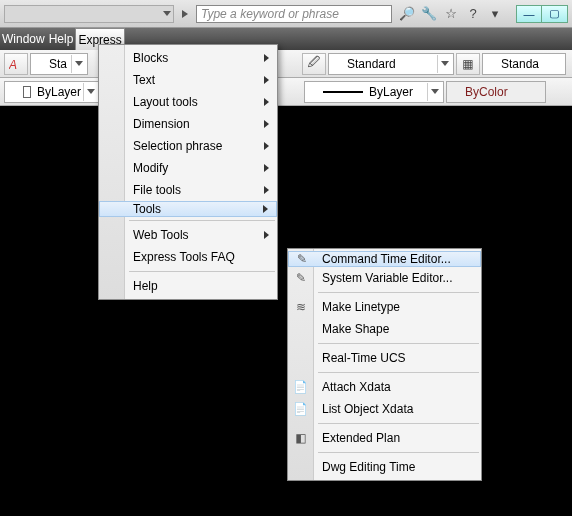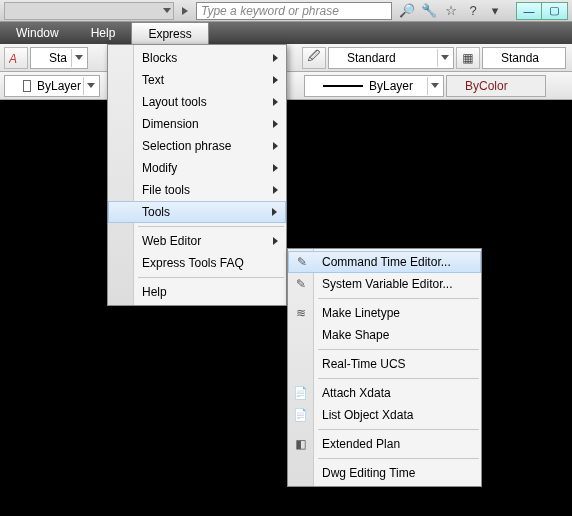--- a/index.html
+++ b/index.html
@@ -1,51 +1,51 @@
 <!DOCTYPE html>
 <html><head>
 <meta charset="utf-8">
 <style>
 * { box-sizing: border-box; margin: 0; padding: 0; font-family: "Segoe UI", Tahoma, sans-serif; font-size: 12px; }
 body { width: 572px; height: 516px; background: #000; overflow: hidden; position: relative; }
 
-.topbar { height: 22px; background: linear-gradient(#e8e8e8,#cfcfcf); border-bottom: 1px solid #999; display: flex; align-items: center; padding: 0 4px; }
+.topbar { height: 28px; background: linear-gradient(#e8e8e8,#cfcfcf); border-bottom: 1px solid #999; display: flex; align-items: center; padding: 0 4px; }
 .topbar .spacer { flex: 0 0 170px; height:18px; border:1px solid #aaa; background:#d8d8d8; margin-right:4px; display:flex; align-items:center; justify-content:flex-end; padding:0 2px;}
 .topbar .spacer .tri { width:0;height:0;border-left:4px solid transparent;border-right:4px solid transparent;border-top:5px solid #555;}
 .searchbox { flex: 1; height: 18px; background: #fff; border: 1px solid #888; display: flex; align-items: center; padding: 0 4px; color: #888; font-style: italic; }
 .search-play { width:0;height:0;border-top:4px solid transparent;border-bottom:4px solid transparent;border-left:6px solid #555;margin-right:4px;}
 .topicons { display: flex; gap: 4px; padding: 0 6px; align-items:center;}
 .topicons .ico { width: 18px; height: 18px; display:flex; align-items:center; justify-content:center; color:#444; font-size:13px; }
 .winbtns { display:flex; margin-left:6px;}
 .winbtn { width: 26px; height: 18px; border:1px solid #6a8; background:linear-gradient(#dff,#aee); display:flex;align-items:center;justify-content:center;font-size:11px;color:#036;}
 .winbtn + .winbtn { border-left:none; }
 
 .menubar { height: 22px; background: linear-gradient(#6f6f6f,#3f3f3f); display: flex; align-items: stretch; color:#fff; }
-.menubar .mitem { padding: 0 16px; display:flex; align-items:center; cursor:default; }
+.menubar .mitem { padding: 0 2px; display:flex; align-items:center; cursor:default; }
 .menubar .mitem.active { background: linear-gradient(#fefefe,#dcdcdc); color:#000; border:1px solid #888; border-bottom:none; }
 
 .toolrow { height: 28px; background: linear-gradient(#f6f6f6,#e2e2e2); border-bottom:1px solid #aaa; display:flex; align-items:center; padding:0 4px; gap:2px; overflow:hidden;}
 .tbtn { width:24px; height:22px; border:1px solid #b8b8b8; background:linear-gradient(#fcfcfc,#e6e6e6); display:flex;align-items:center;justify-content:center; font-size:12px; color:#444;}
 .sel { height:22px; border:1px solid #aaa; background:#fff; display:flex; align-items:center; padding:0 18px; gap:6px; position:relative;}
 .sel .dd { position:absolute; right:2px; width:14px; height:18px; border-left:1px solid #ccc; display:flex;align-items:center;justify-content:center;}
 .sel .dd::after { content:""; width:0;height:0;border-left:4px solid transparent;border-right:4px solid transparent;border-top:5px solid #555;}
 .swatch { width:12px;height:12px;border:1px solid #666;background:#fff;}
 .lline { width:40px; height:0; border-top:2px solid #000;}
 
 .canvas { background:#000; width:100%; height:calc(100% - 22px - 22px - 28px - 28px); }
 
 .dropdown { position:absolute; background:#f4f4f4; border:1px solid #8c8c8c; box-shadow:2px 2px 6px rgba(0,0,0,0.4); }
 .dropdown .iconstrip { position:absolute; left:0; top:0; bottom:0; width:26px; background:linear-gradient(#eee,#ddd); border-right:1px solid #ccc;}
 .dropdown .entry { height:22px; display:flex; align-items:center; padding-left:34px; padding-right:22px; position:relative; cursor:default;}
-.dropdown .entry.hover { background:linear-gradient(#e8f1fb,#cfe4fa); border:1px solid #a6c8ea; padding-left:33px; padding-right:5px; height:22px;}
+.dropdown .entry.hover { background:linear-gradient(#e8f1fb,#cfe4fa); border:1px solid #a6c8ea; padding-left:33px; padding-right:5px; height:16px;}
 .dropdown .entry .arrow { position:absolute; right:8px; width:0;height:0;border-top:4px solid transparent;border-bottom:4px solid transparent;border-left:5px solid #333;}
 .dropdown .sep { height:1px; margin:3px 2px 3px 30px; background:#c8c8c8;}
 .dropdown .eicon { position:absolute; left:4px; width:18px; height:18px; display:flex;align-items:center;justify-content:center; font-size:12px; color:#555;}
 
-#menu1 { left:107px; top:44px; width:180px; padding:2px 0;}
+#menu1 { left:98px; top:44px; width:180px; padding:2px 0;}
 #menu2 { left:287px; top:248px; width:195px; padding:2px 0;}
 </style>
 </head>
 <body>
 
 <div class="topbar">
   <div class="spacer">
       <span class="tri"></span>
     </div>
   <div style="display:flex;align-items:center;padding:0 4px;">
@@ -142,21 +142,21 @@
       <div class="entry">
         <span>File tools</span>
         <span class="arrow"></span>
       </div>
       <div class="entry hover">
         <span>Tools</span>
         <span class="arrow"></span>
       </div>
       <div class="sep"></div>
       <div class="entry">
-        <span>Web Editor</span>
+        <span>Web Tools</span>
         <span class="arrow"></span>
       </div>
       <div class="entry">
         <span>Express Tools FAQ</span>
       </div>
       <div class="sep"></div>
       <div class="entry">
         <span>Help</span>
       </div>
     </div>

